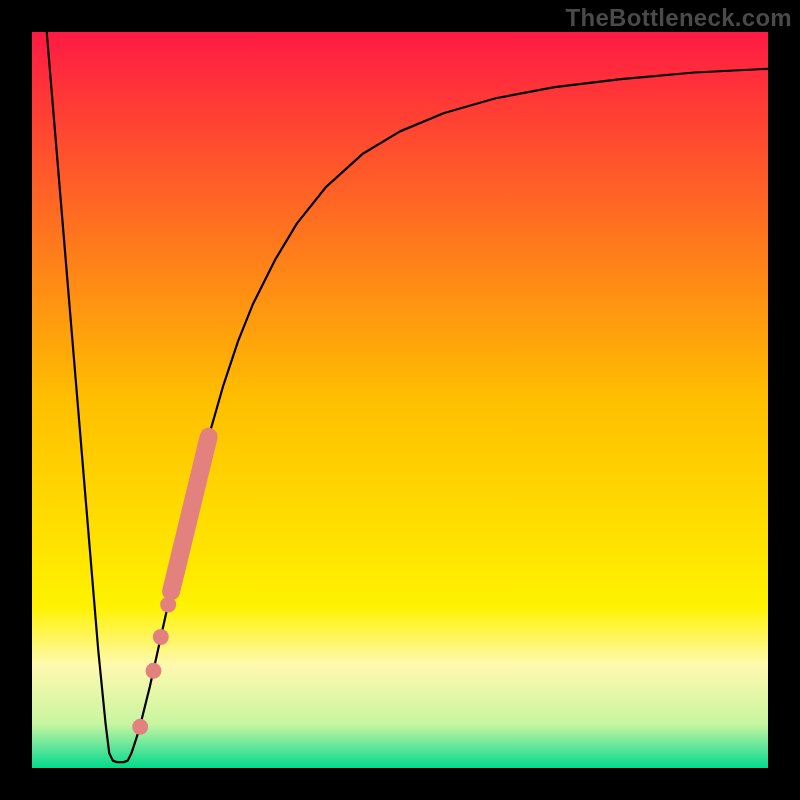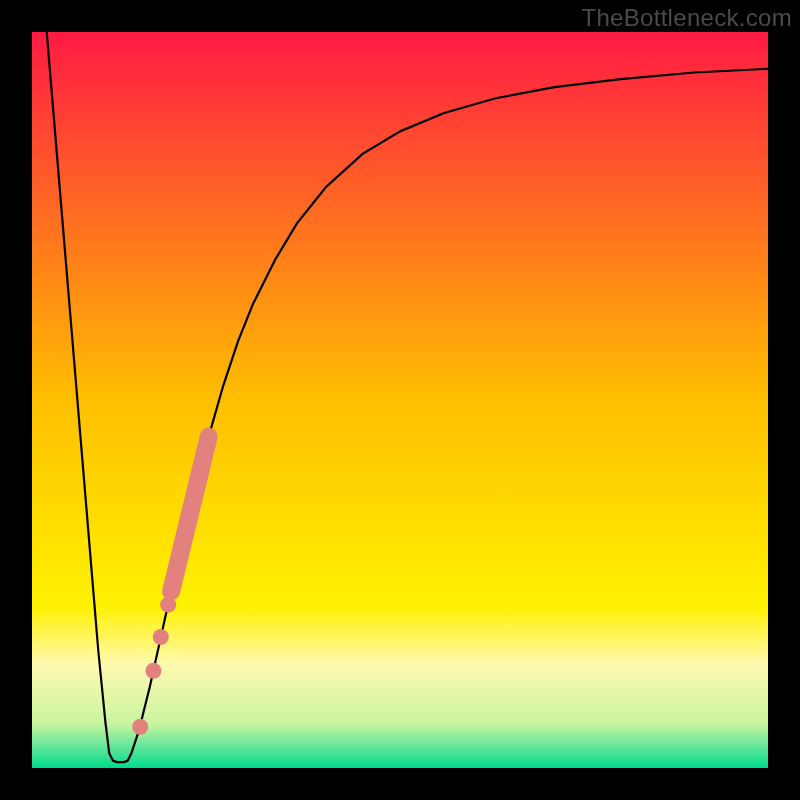--- a/index.html
+++ b/index.html
@@ -14,21 +14,21 @@
   .chart-container {
     position: relative;
     width: 800px;
     height: 800px;
   }
   .watermark {
     position: absolute;
     top: 4px;
     right: 8px;
     font-size: 24px;
-    font-weight: 400;
+    font-weight: 700;
     color: #4a4a4a;
     letter-spacing: 0.3px;
     z-index: 10;
   }
   svg {
     display: block;
   }
 </style>
 </head>
 <body>

